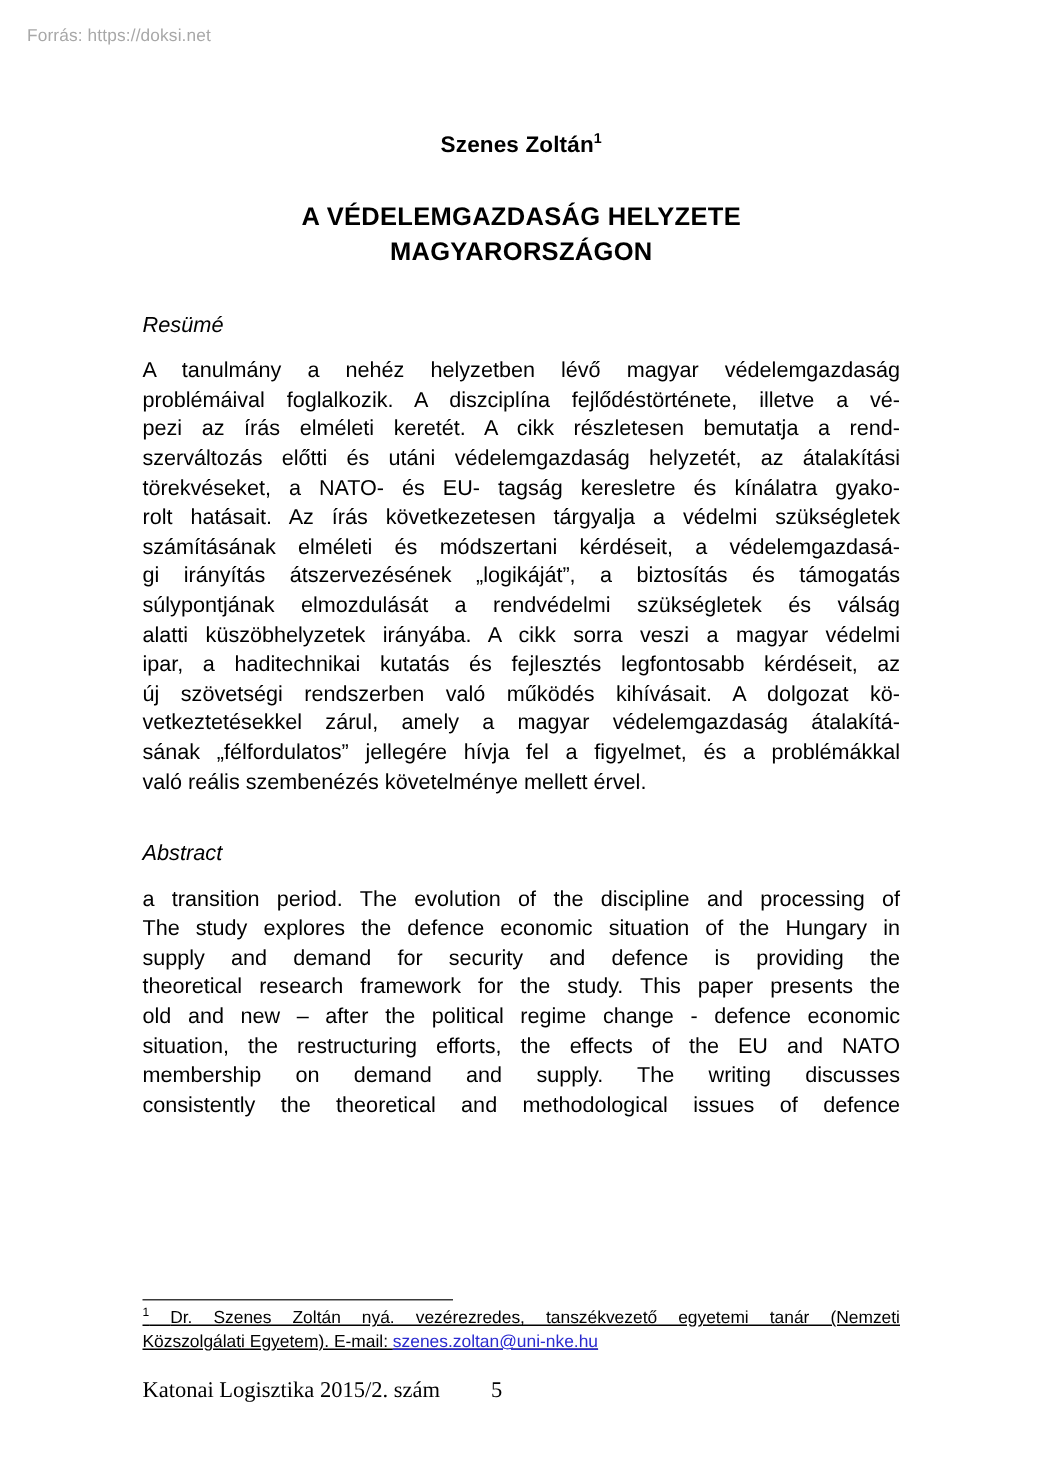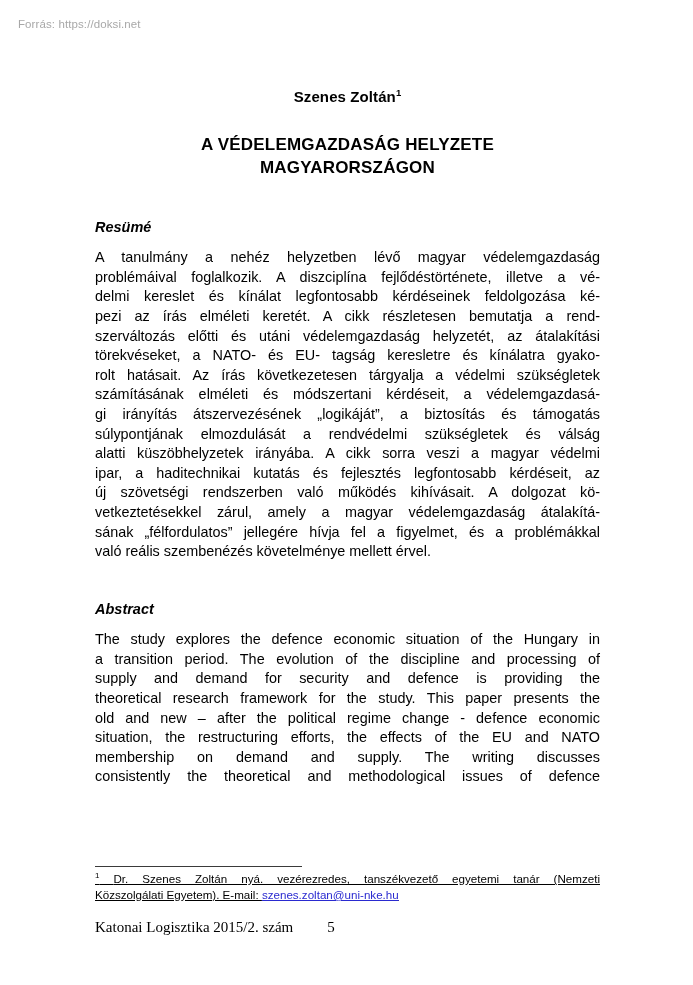--- a/index.html
+++ b/index.html
@@ -65,23 +65,23 @@
     font-size: 17px;
     font-weight: bold;
     line-height: 1.35;
     letter-spacing: 0.2px;
   }
   .doc-title .tl {
     display: block;
   }
 
   .section-heading {
-    margin-top: 39px;
+    margin-top: 29px;
     font-size: 14.5px;
-    font-weight: bold;
+    font-weight: normal;
     line-height: 1.2;
   }
   .section-heading.italic {
     font-style: italic;
   }
 
   .body-par {
     margin-top: 11px;
     font-size: 14.4px;
     line-height: 19.6px;
@@ -174,43 +174,42 @@
     <h1 class="doc-title">
       <span class="tl">A VÉDELEMGAZDASÁG HELYZETE</span>
       <span class="tl">MAGYARORSZÁGON</span>
     </h1>
 
     <h2 class="section-heading italic">Resümé</h2>
 
     <div class="body-par italic">
       <span class="vline">A tanulmány a nehéz helyzetben lévő magyar védelemgazdaság</span>
       <span class="vline">problémáival foglalkozik. A diszciplína fejlődéstörténete, illetve a vé-</span>
-      <span class="vline">delmi kereslet és kínálat legfontosabb kérdéseinek feldolgozása ké-</span>
       <span class="vline">pezi az írás elméleti keretét. A cikk részletesen bemutatja a rend-</span>
       <span class="vline">szerváltozás előtti és utáni védelemgazdaság helyzetét, az átalakítási</span>
       <span class="vline">törekvéseket, a NATO- és EU- tagság keresletre és kínálatra gyako-</span>
       <span class="vline">rolt hatásait. Az írás következetesen tárgyalja a védelmi szükségletek</span>
       <span class="vline">számításának elméleti és módszertani kérdéseit, a védelemgazdasá-</span>
       <span class="vline">gi irányítás átszervezésének „logikáját”, a biztosítás és támogatás</span>
       <span class="vline">súlypontjának elmozdulását a rendvédelmi szükségletek és válság</span>
       <span class="vline">alatti küszöbhelyzetek irányába. A cikk sorra veszi a magyar védelmi</span>
       <span class="vline">ipar, a haditechnikai kutatás és fejlesztés legfontosabb kérdéseit, az</span>
       <span class="vline">új szövetségi rendszerben való működés kihívásait. A dolgozat kö-</span>
       <span class="vline">vetkeztetésekkel zárul, amely a magyar védelemgazdaság átalakítá-</span>
       <span class="vline">sának „félfordulatos” jellegére hívja fel a figyelmet, és a problémákkal</span>
       <span class="vline last">való reális szembenézés követelménye mellett érvel.</span>
     </div>
 
 
 
     <h2 class="section-heading italic">Abstract</h2>
 
     <div class="body-par italic">
+      <span class="vline">a transition period. The evolution of the discipline and processing of</span>
       <span class="vline">The study explores the defence economic situation of the Hungary in</span>
-      <span class="vline">a transition period. The evolution of the discipline and processing of</span>
       <span class="vline">supply and demand for security and defence is providing the</span>
       <span class="vline">theoretical research framework for the study. This paper presents the</span>
       <span class="vline">old and new – after the political regime change - defence economic</span>
       <span class="vline">situation, the restructuring efforts, the effects of the EU and NATO</span>
       <span class="vline">membership on demand and supply. The writing discusses</span>
       <span class="vline">consistently the theoretical and methodological issues of defence</span>
     </div>
 
   </div>
 

